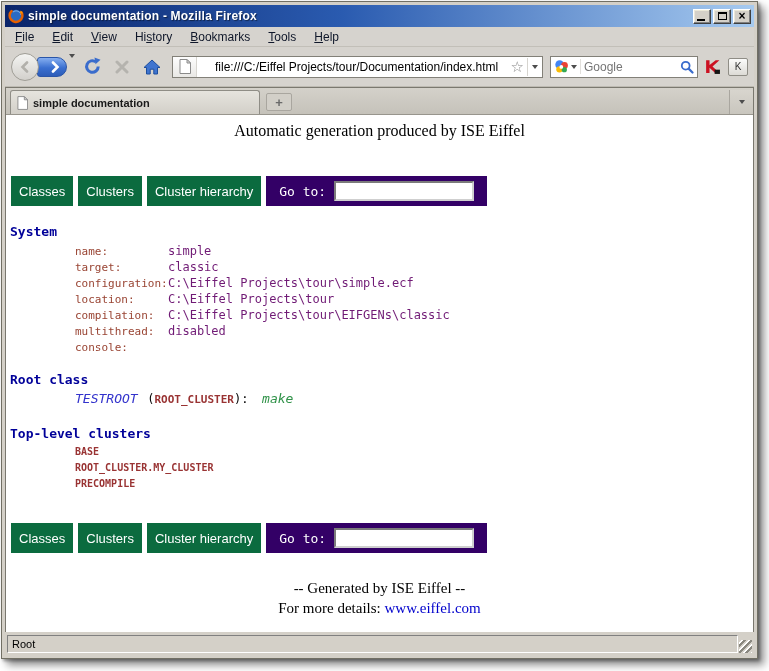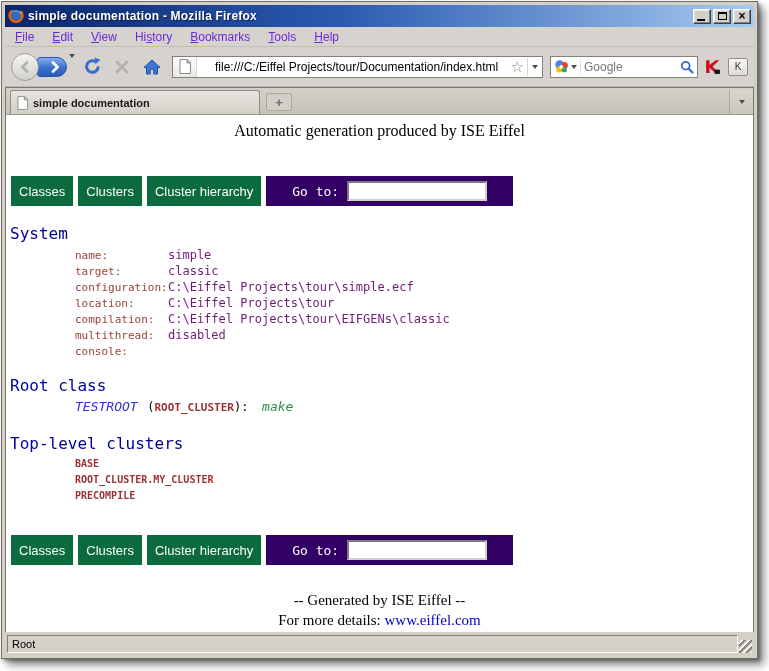--- a/index.html
+++ b/index.html
@@ -29,21 +29,21 @@
     box-shadow:inset -1px -1px 0 #808080, inset 1px 1px 0 #ece9d8;
     display:flex; align-items:center; justify-content:center; color:#000;
   }
   .glyph-min { width:8px; height:2px; background:#000; margin-top:7px; margin-right:3px; }
   .glyph-max { width:9px; height:8px; border:1px solid #000; border-top-width:2px; }
   .glyph-close { font-size:12px; font-weight:bold; line-height:1; }
 
   
   .menubar {
     height:20px; flex:0 0 20px; background:#d6d3ce;
-    display:flex; align-items:center; font-size:12px; color:#6d28d9;
+    display:flex; align-items:center; font-size:12px; color:#0f172a;
     border-bottom:1px solid #c2bfb8; padding-left:1px;
   }
   .menu-item { padding:2px 9px; white-space:nowrap; }
   .menu-item u { text-decoration:underline; }
 
   
   .navbar {
     height:40px; flex:0 0 40px; background:#d6d3ce;
     display:flex; align-items:center; padding:0 6px; gap:4px;
     border-bottom:1px solid #bdbab2;
@@ -126,27 +126,27 @@
     font-family:"Liberation Serif", serif; font-size:16px; color:#000; }
 
   .btnrow { display:flex; align-items:center; gap:5px; margin:36px 0 0 5px; height:30px; }
   .btnrow.bottom { margin-top:31px; }
   .doc-btn {
     background:#0b6b3f; color:#fff; font-family:Liberation Sans, sans-serif;
     font-size:13px; padding:6px 8px; border:none; white-space:nowrap; height:30px;
   }
   .goto-box {
     background:#330066; color:#fff; height:30px; display:flex; align-items:center;
-    padding:0 26px; gap:8px;
+    padding:0 13px; gap:8px;
   }
   .goto-label { font-size:13px; white-space:nowrap; }
   .goto-input { width:140px; height:20px; border:2px inset #cfcfcf; background:#fff;
     font-family:"DejaVu Sans Mono", monospace; font-size:12px; padding:0 2px; outline:none; }
 
-  .sec-heading { margin:18px 0 0 4px; color:#000099; font-weight:normal; font-size:16px; }
+  .sec-heading { margin:18px 0 0 4px; color:#000099; font-weight:bold; font-size:13px; }
   .sys-rows { margin:3px 0 0 69px; }
   .sys-row { line-height:16px; height:16px; white-space:nowrap; }
   .sys-label { display:inline-block; width:93px; color:#994433; font-size:11px; }
   .sys-value { color:#701a75; font-size:12px; }
 
   .root-line { margin:3px 0 0 69px; line-height:16px; white-space:nowrap; }
   .class-link { color:#3333cc; font-style:italic; font-size:13px; }
   .paren { color:#000; font-size:12px; }
   .cluster-ref { color:#993333; font-weight:bold; font-size:11px; }
   .feature-name { color:#2e9147; font-style:italic; font-size:13px; margin-left:4px; }

